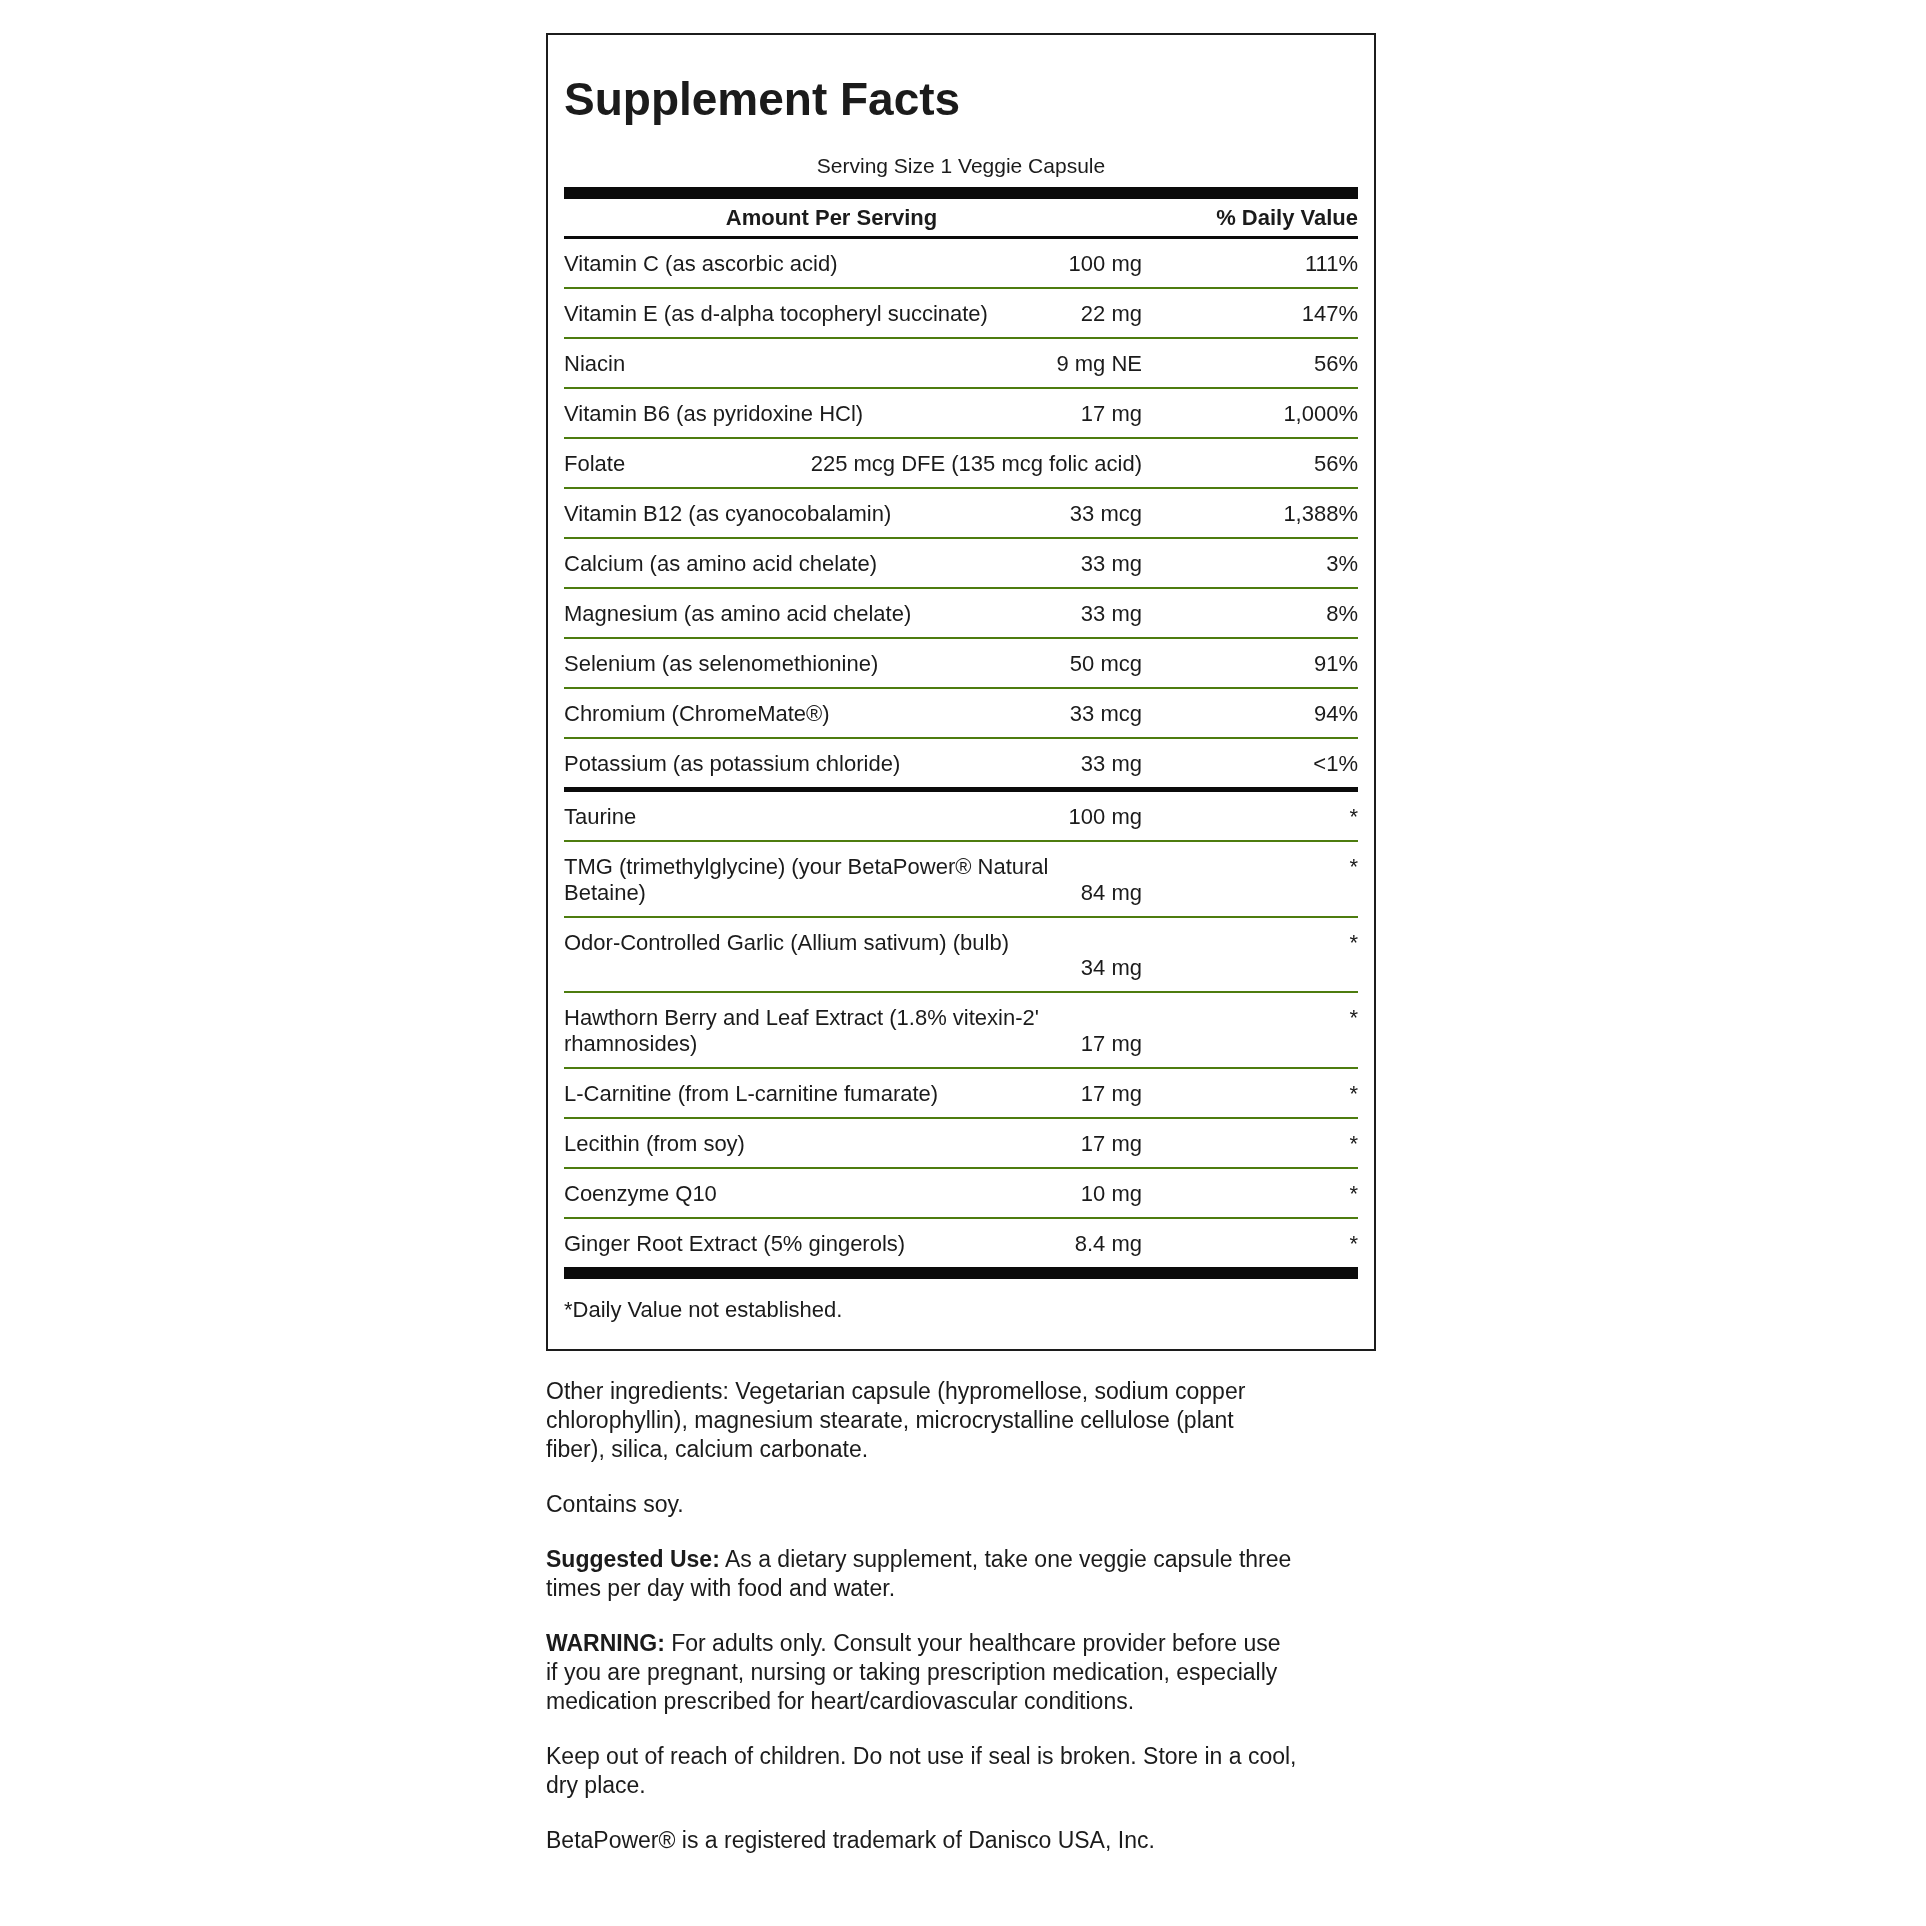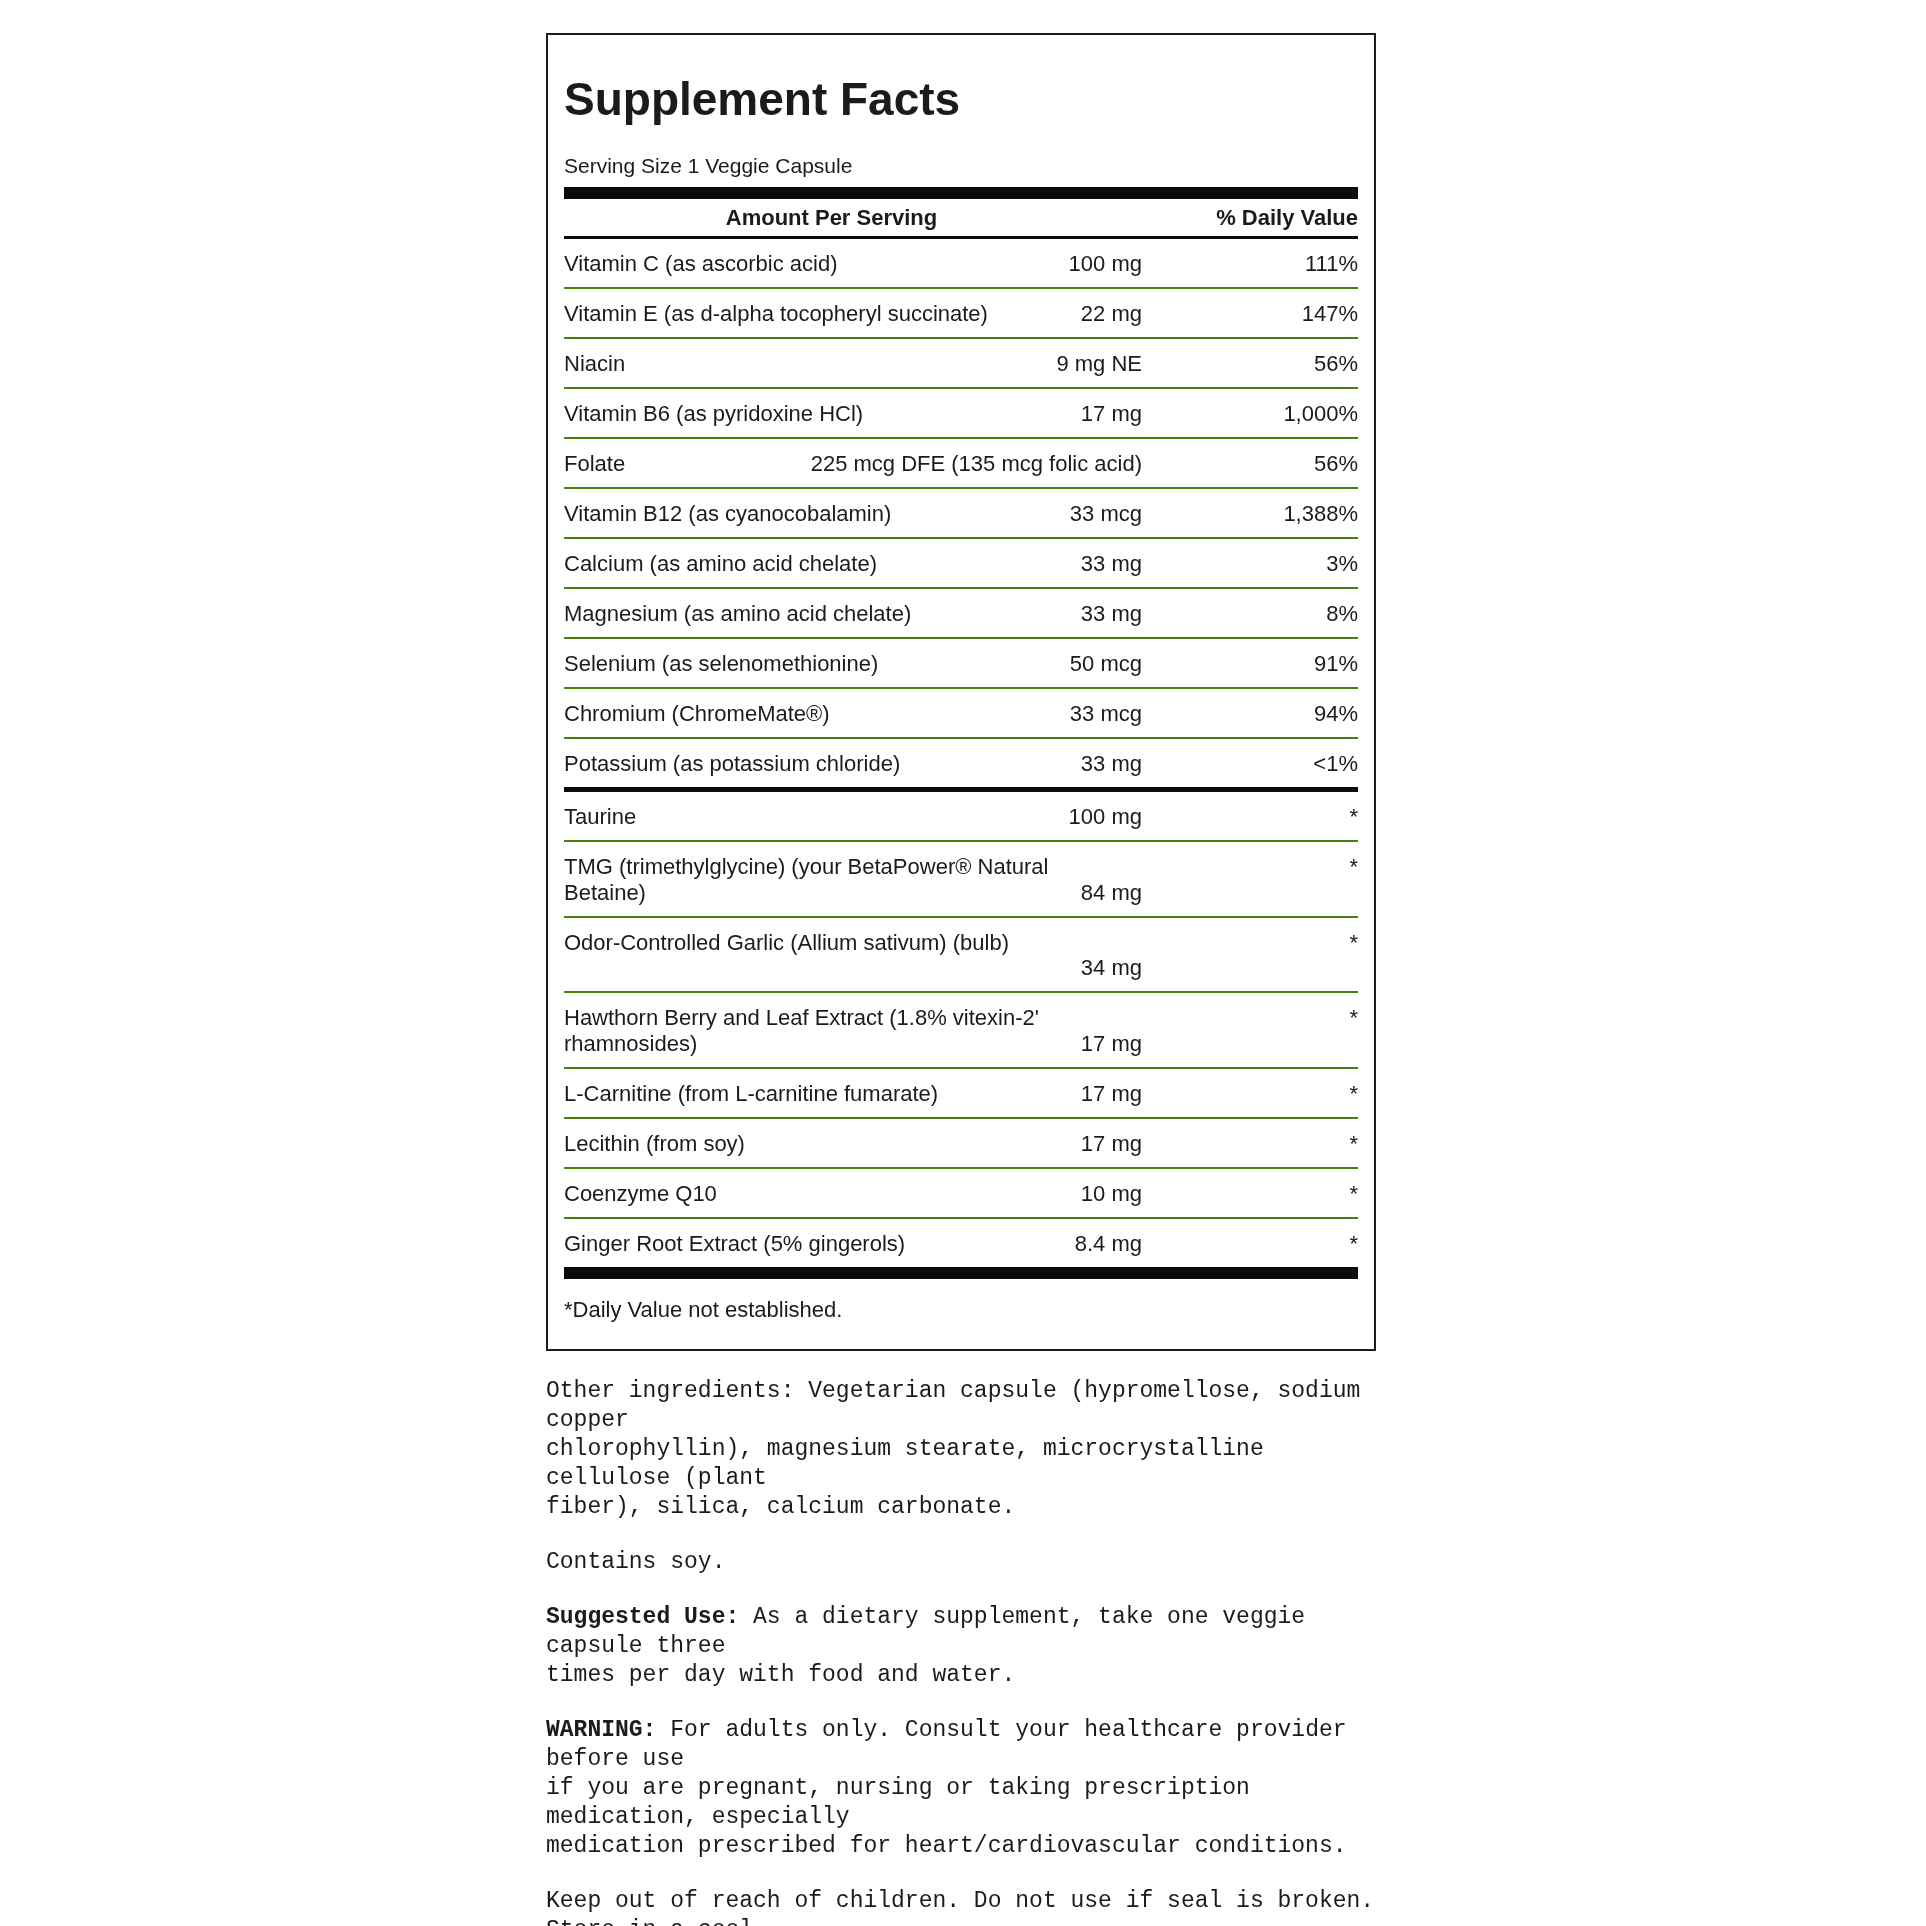--- a/index.html
+++ b/index.html
@@ -31,20 +31,21 @@
     font-size: 46px;
     line-height: 48px;
     font-weight: bold;
     margin: 0 0 30px 0;
     letter-spacing: 0;
   }
   .serving {
     font-size: 21px;
     line-height: 26px;
     margin: 0 0 8px 0;
+    text-align: center;
   }
   .bar {
     height: 12px;
     background: #0b0b0b;
   }
   .header-row {
     display: flex;
     align-items: flex-end;
     padding: 6px 0 5px 0;
     border-bottom: 3px solid #0b0b0b;
@@ -94,21 +95,20 @@
   }
   .notes {
     margin-top: 26px;
     width: 837px;
   }
   .note {
     font-size: 23px;
     line-height: 29px;
     margin: 0 0 26px 0;
     white-space: pre-line;
-    font-family: Liberation Mono, monospace;
   }
   .note b { font-weight: bold; }
 </style>
 </head>
 <body>
 
 <div class="label-wrap">
 
   <div class="panel">
     <h1 class="panel-title">Supplement Facts</h1>

